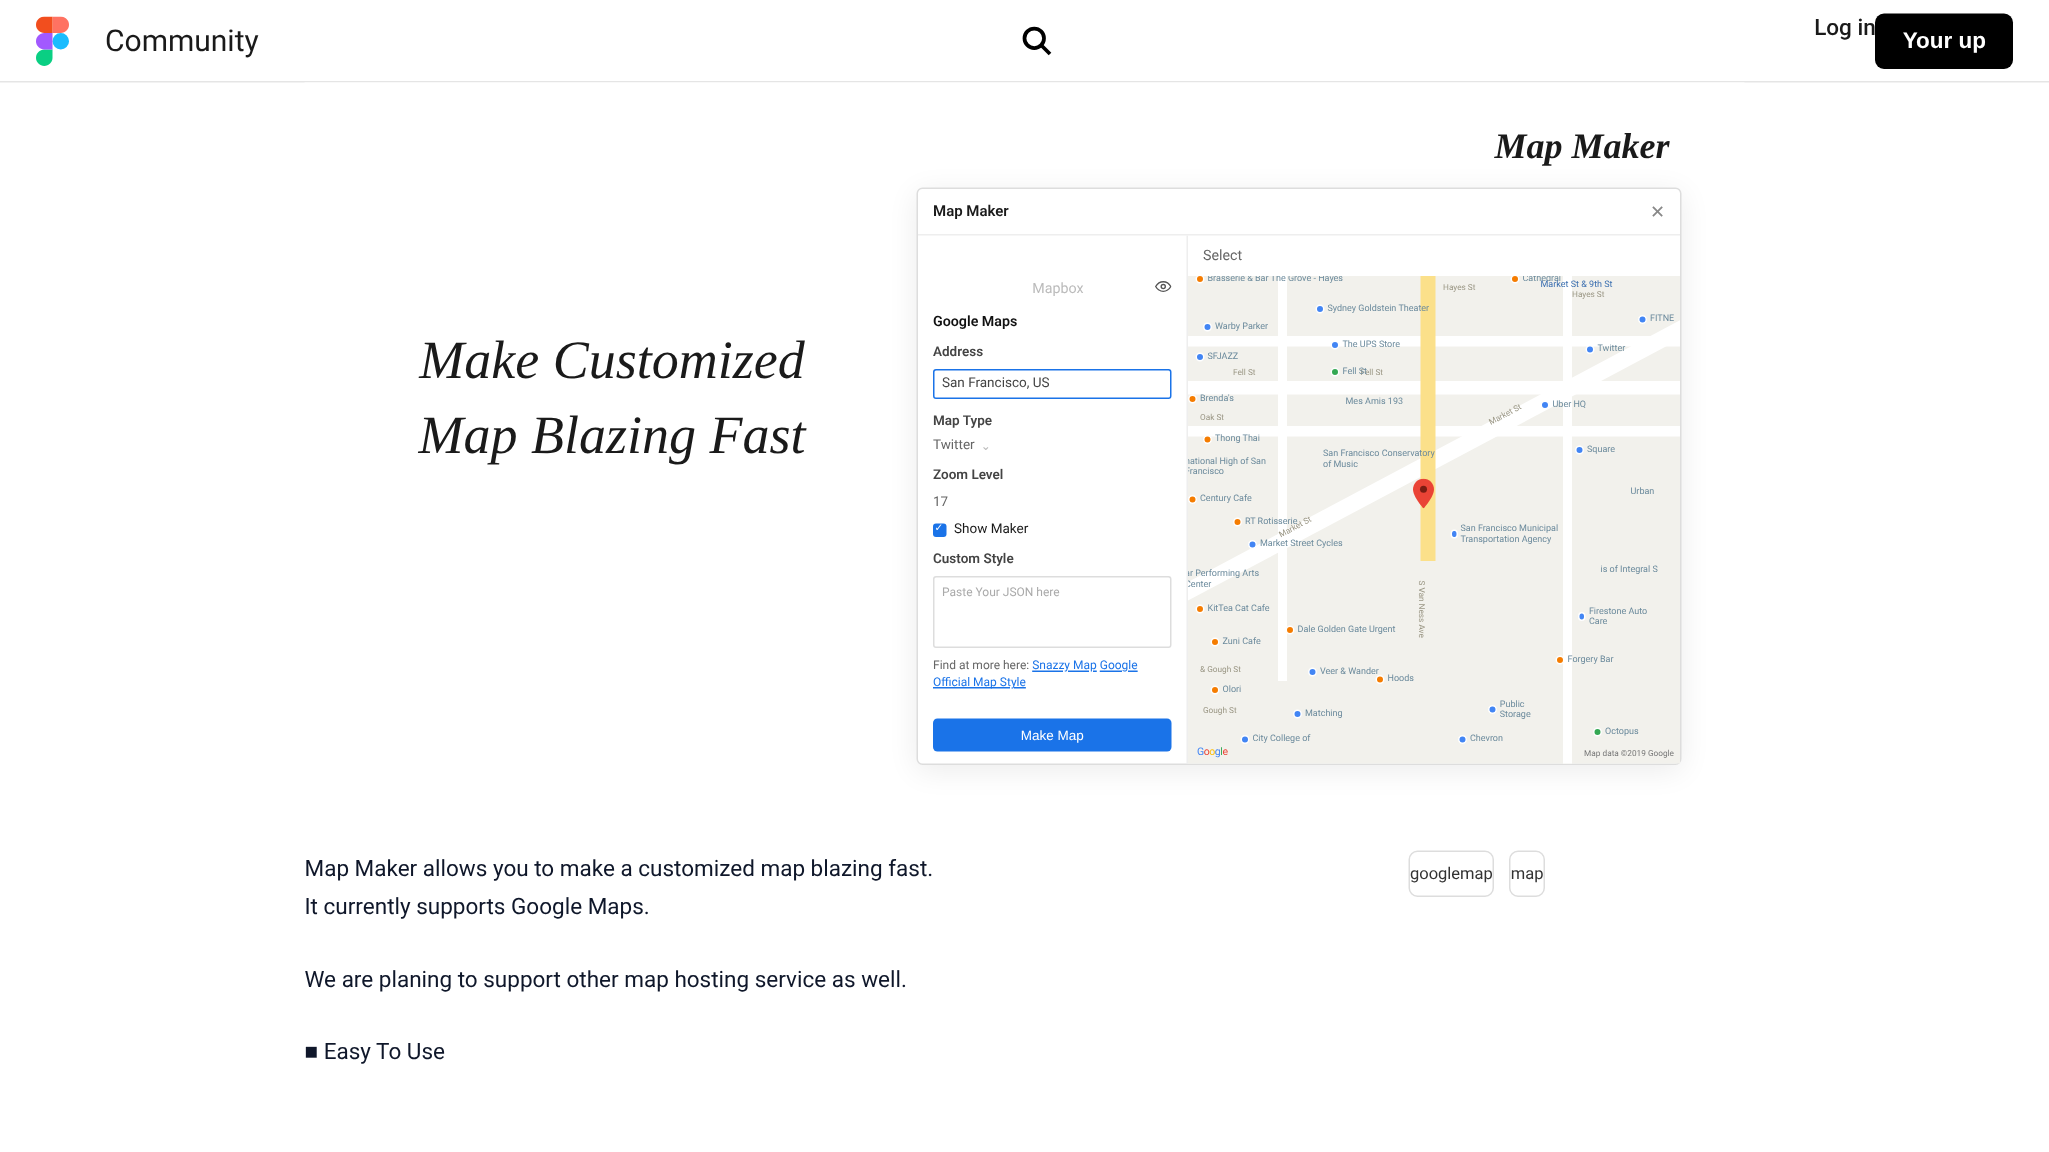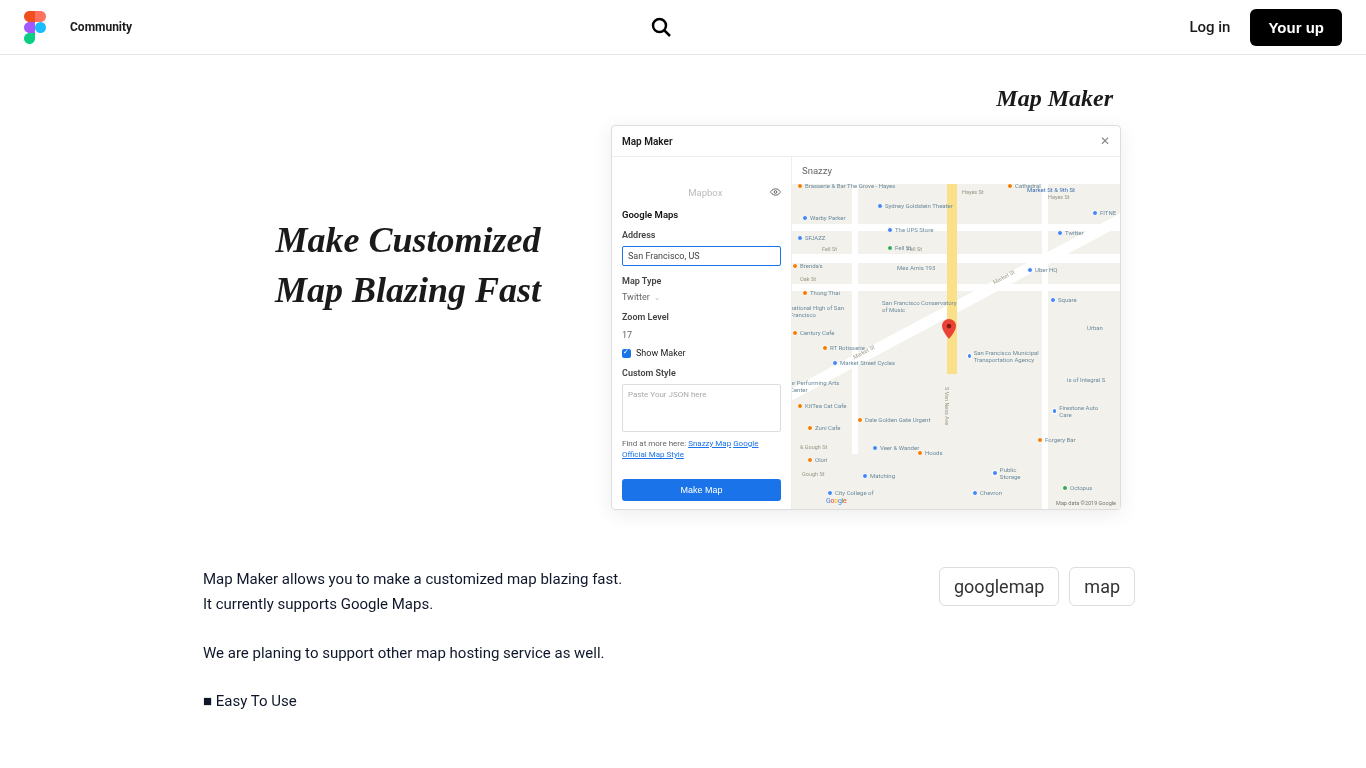--- a/index.html
+++ b/index.html
@@ -2,34 +2,34 @@
 <html><head>
 <meta charset="utf-8">
 <style>
 * { margin: 0; padding: 0; box-sizing: border-box; }
 body { font-family: -apple-system, BlinkMacSystemFont, "Segoe UI", Roboto, Helvetica, Arial, sans-serif; font-size: 14px; color: #1a1a1a; background: #fff; }
 
 
 .header { display: flex; align-items: center; height: 55px; padding: 0 24px; border-bottom: 1px solid #e5e5e5; }
 .logo { width: 22px; height: 33px; margin-right: 24px; position: relative; }
 .logo svg { width: 100%; height: 100%; }
-.brand { font-size: 12px; font-weight: 700; }
+.brand { font-size: 20px; font-weight: 400; }
 .header-mid { flex: 1; display: flex; justify-content: center; }
 .search-icon { width: 24px; height: 24px; cursor: pointer; }
-.header-right { display: flex; align-items: center; gap: 20px; }
+.header-right { display: flex; align-items: flex-start; }
 .login { font-size: 15px; font-weight: 500; cursor: pointer; }
 .signup { background: #000; color: #fff; font-size: 15px; font-weight: 600; padding: 10px 18px; border-radius: 6px; cursor: pointer; border: none; }
 
 
 .content { width: 960px; margin: 0 auto; }
 
 
 .hero { height: 480px; background: #fff; position: relative; overflow: hidden; margin-bottom: 32px; }
 .hero-title { position: absolute; right: 50px; top: 30px; font-family: Georgia, 'Times New Roman', serif; font-style: italic; font-size: 24px; font-weight: 600; }
-.hero-left { position: absolute; left: 40px; top: 160px; width: 330px; font-family: Georgia, 'Times New Roman', serif; font-style: italic; font-weight: 700; font-size: 36px; line-height: 1.4; text-align: center; }
+.hero-left { position: absolute; left: 40px; top: 160px; width: 330px; font-family: Georgia, 'Times New Roman', serif; font-style: italic; font-weight: 400; font-size: 36px; line-height: 1.4; text-align: center; }
 
 
 .plugin { position: absolute; left: 408px; top: 70px; width: 510px; height: 385px; border: 1px solid #ddd; border-radius: 4px; background: #fff; box-shadow: 0 4px 20px rgba(0,0,0,0.08); display: flex; flex-direction: column; font-size: 9.5px; }
 .plugin-header { display: flex; align-items: center; justify-content: space-between; padding: 8px 10px; border-bottom: 1px solid #eee; }
 .plugin-header-title { font-weight: 600; font-size: 10px; }
 .plugin-close { color: #888; cursor: pointer; font-size: 12px; }
 .plugin-body { flex: 1; display: flex; }
 .plugin-left { width: 180px; padding: 8px 10px; border-right: 1px solid #eee; display: flex; flex-direction: column; gap: 6px; }
 .plugin-tabs { display: flex; gap: 10px; align-items: center; }
 .plugin-tab { font-size: 9.5px; color: #bbb; cursor: pointer; }
@@ -53,35 +53,35 @@
 .map-road { position: absolute; background: #fff; }
 .map-road.diag { transform: rotate(-28deg); transform-origin: left center; }
 .map-yellow { position: absolute; background: #fbe08a; }
 .map-pin { position: absolute; width: 14px; height: 20px; left: 150px; top: 135px; }
 .map-pin svg { width: 100%; height: 100%; }
 .map-poi { position: absolute; font-size: 6px; color: #6b8a9c; white-space: nowrap; display:flex; align-items:center; gap:2px;}
 .map-poi .dot { width:6px; height:6px; border-radius:50%; background:#f57c00; display:inline-block; border:1px solid #fff;}
 .map-poi .dot.blue { background:#4285f4; }
 .map-poi .dot.green { background:#34a853; }
 .map-street { position: absolute; font-size: 5.5px; color: #9a9684; white-space: nowrap; }
-.map-google { position: absolute; left: 6px; bottom: 4px; font-size: 7px; letter-spacing: -0.3px; margin-left: 28px; }
+.map-google { position: absolute; left: 6px; bottom: 4px; font-size: 7px; letter-spacing: -0.3px; }
 .map-google span:nth-child(1){color:#4285F4;} .map-google span:nth-child(2){color:#EA4335;} .map-google span:nth-child(3){color:#FBBC05;} .map-google span:nth-child(4){color:#4285F4;} .map-google span:nth-child(5){color:#34A853;} .map-google span:nth-child(6){color:#EA4335;}
 .map-copy { position: absolute; right: 4px; bottom: 3px; font-size: 5.5px; color: #777; }
 
 
 .desc-row { display: flex; gap: 30px; align-items: flex-start; }
 .desc { flex: 1; font-size: 15px; line-height: 1.65; color: #0f172a; }
 .desc p { margin-bottom: 0; }
 .desc .para-gap { height: 24px; }
 .sidebar { width: 224px; flex-shrink: 0; }
 .promo { background: #f5f8fb; border-radius: 8px; padding: 16px; font-size: 12px; line-height: 1.5; color: #3b3b3b; display: flex; gap: 10px; margin-bottom: 22px; }
 .promo-icon { width: 16px; height: 16px; flex-shrink: 0; margin-top: 1px; }
 .promo-link { color: #1a73e8; }
 .tags { display: flex; gap: 10px; flex-wrap: wrap; }
-.tag { border: 1px solid #ddd; border-radius: 6px; padding: 8px 14px; font-size: 18px; color: #333; cursor: pointer; }
+.tag { border: 1px solid #ddd; border-radius: 6px; padding: 8px 0; font-size: 11px; color: #333; cursor: pointer; }
 </style>
 </head>
 <body>
 
 <div class="header">
   <div class="logo">
     <svg viewBox="0 0 38 57">
         <circle cx="28.5" cy="28.5" r="9.5" fill="#1ABCFE"></circle>
         <path d="M0 47.5C0 42.3 4.3 38 9.5 38H19v9.5c0 5.2-4.3 9.5-9.5 9.5S0 52.7 0 47.5z" fill="#0ACF83"></path>
         <path d="M19 0h9.5C33.7 0 38 4.3 38 9.5S33.7 19 28.5 19H19V0z" fill="#FF7262"></path>
@@ -138,21 +138,21 @@
             <span>Show Maker</span>
           </div>
           <div class="plugin-label">Custom Style</div>
           <div class="plugin-textarea">Paste Your JSON here</div>
           <div class="plugin-find">
             <span>Find at more here: </span><a>Snazzy Map</a> <a>Google Official Map Style</a>
           </div>
           <button class="plugin-btn">Make Map</button>
         </div>
         <div class="plugin-right">
-          <div class="plugin-preview-label">Snazzy</div>
+          <div class="plugin-preview-label">Select</div>
           <div class="plugin-map">
 
             <div class="map-road" style="left:-20px; top:40px; width:380px; height:7px;"></div>
             <div class="map-road" style="left:-20px; top:70px; width:380px; height:9px;"></div>
             <div class="map-road" style="left:-20px; top:100px; width:380px; height:7px;"></div>
             <div class="map-road diag" style="left:-10px; top:210px; width:430px; height:11px;"></div>
             <div class="map-yellow" style="left:155px; top:-10px; width:10px; height:200px;"></div>
             <div class="map-road" style="left:60px; top:-10px; width:6px; height:280px;"></div>
             <div class="map-road" style="left:250px; top:-10px; width:6px; height:350px;"></div>
 

